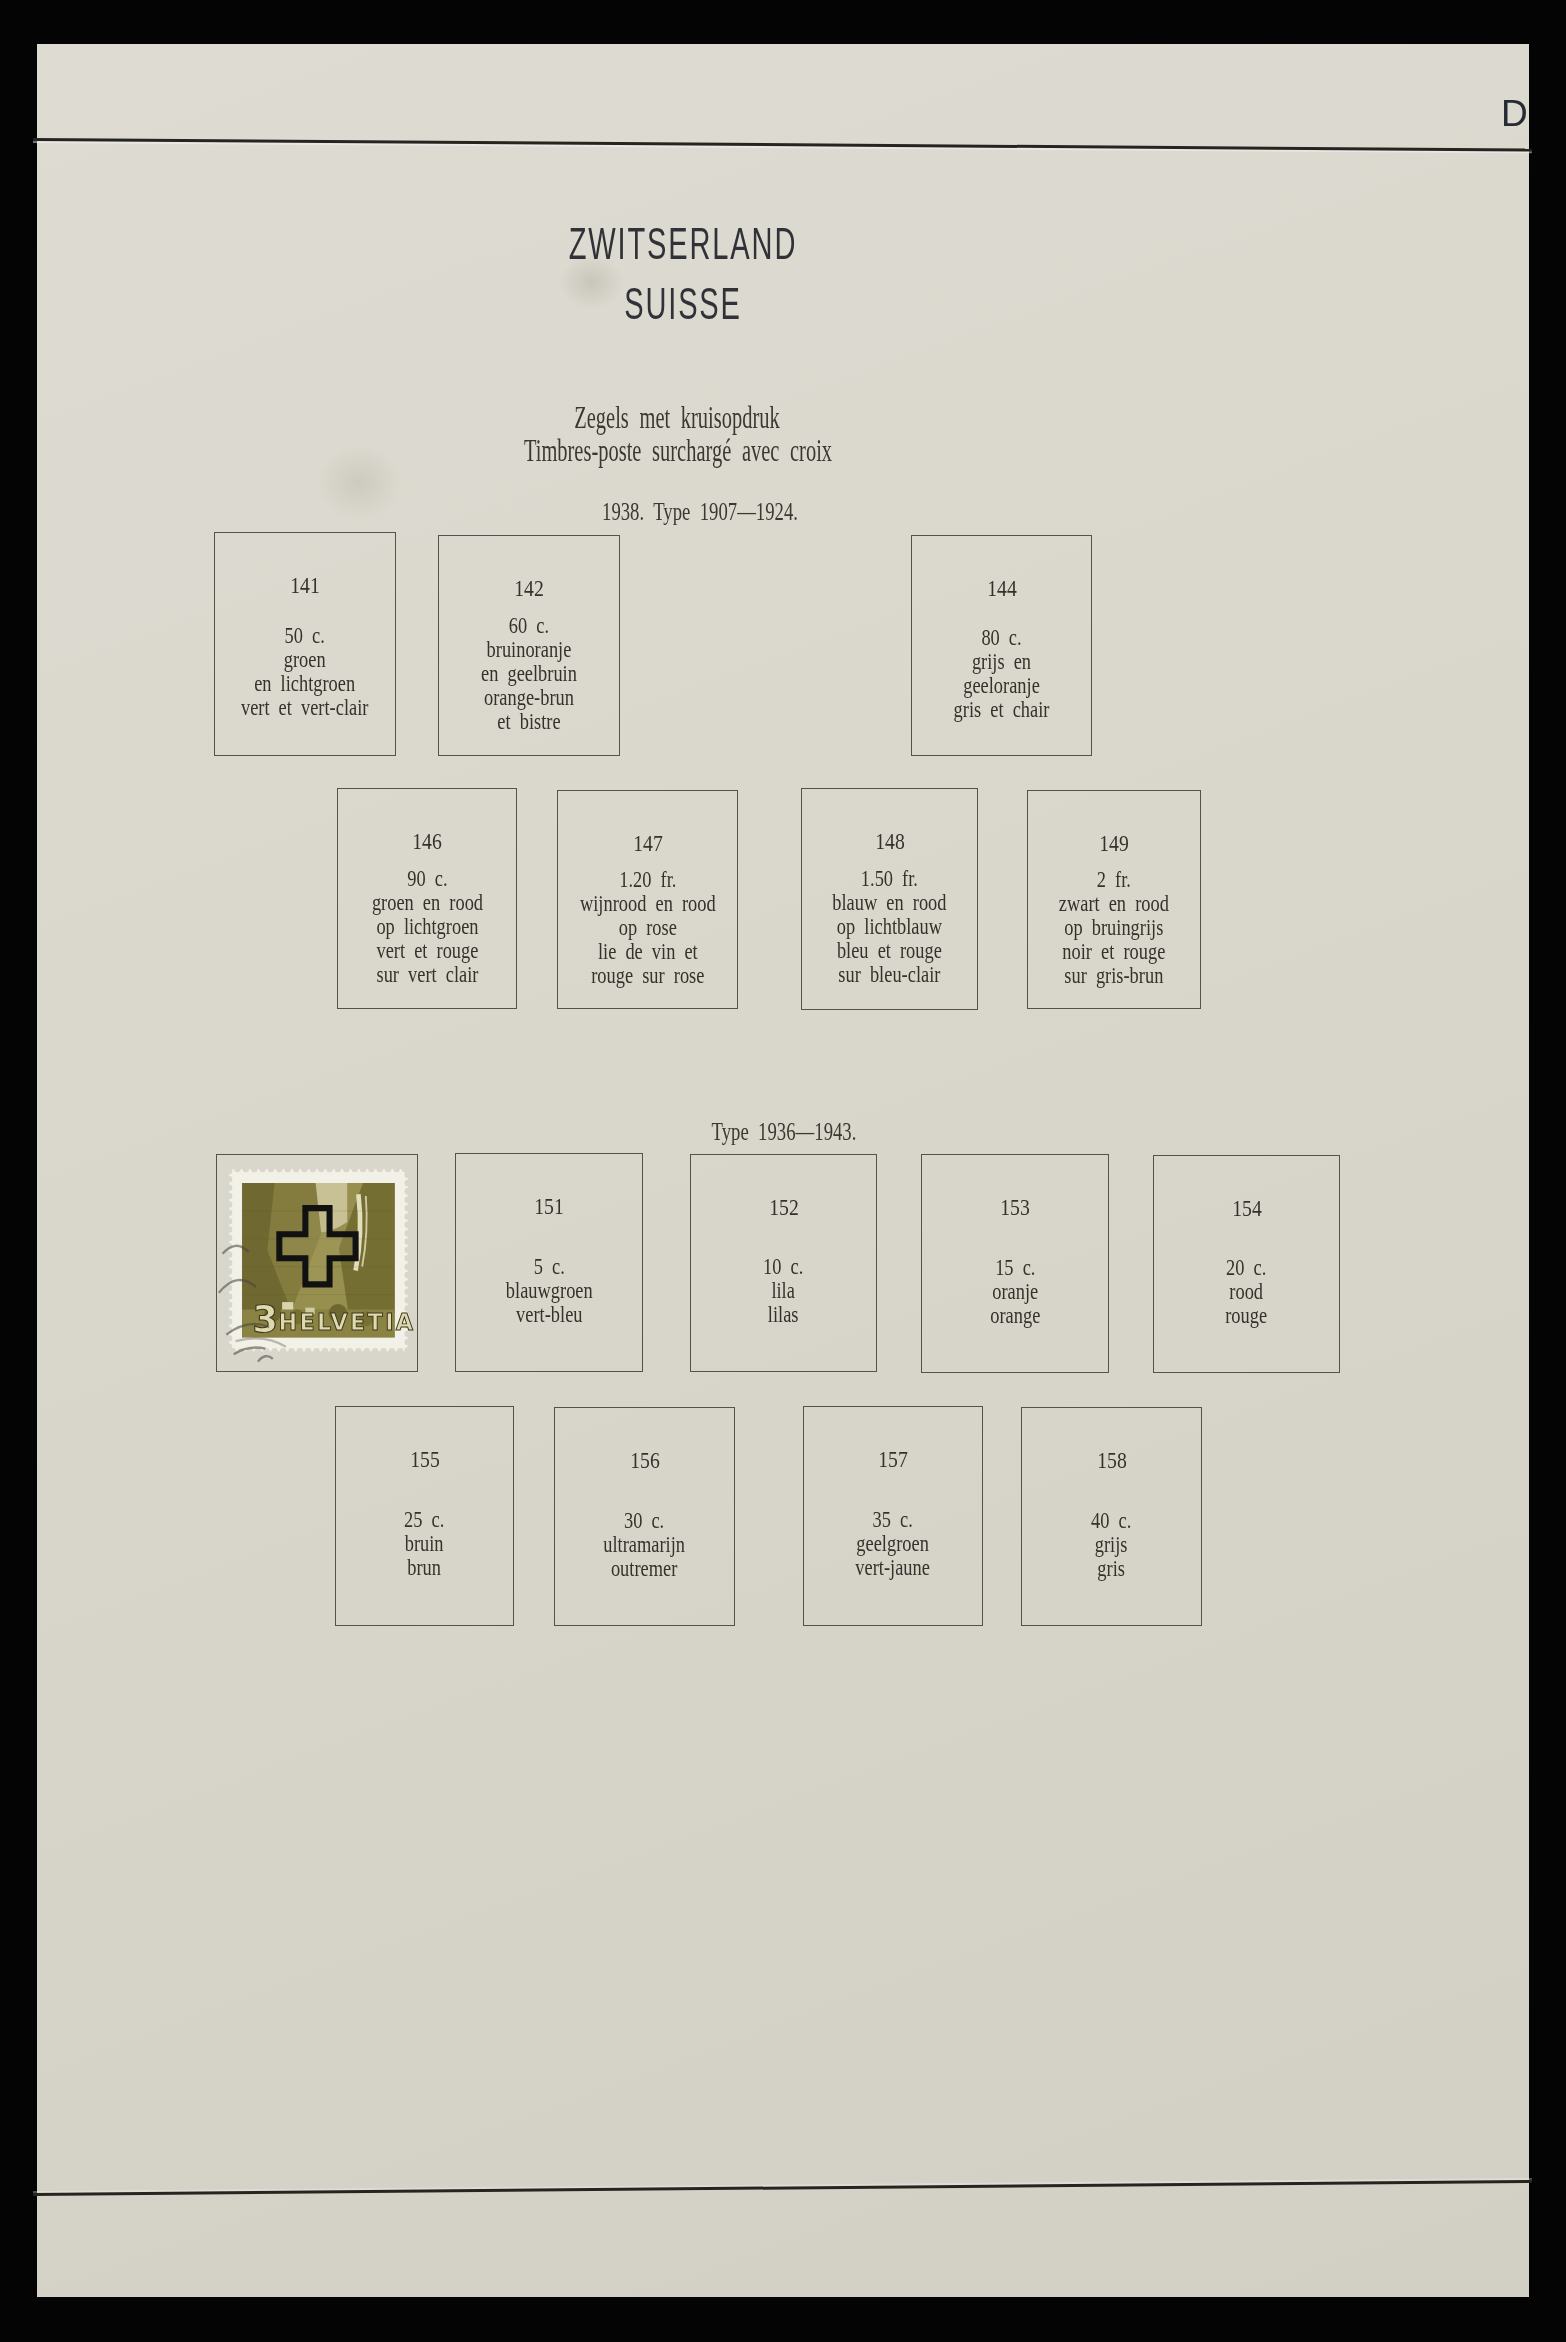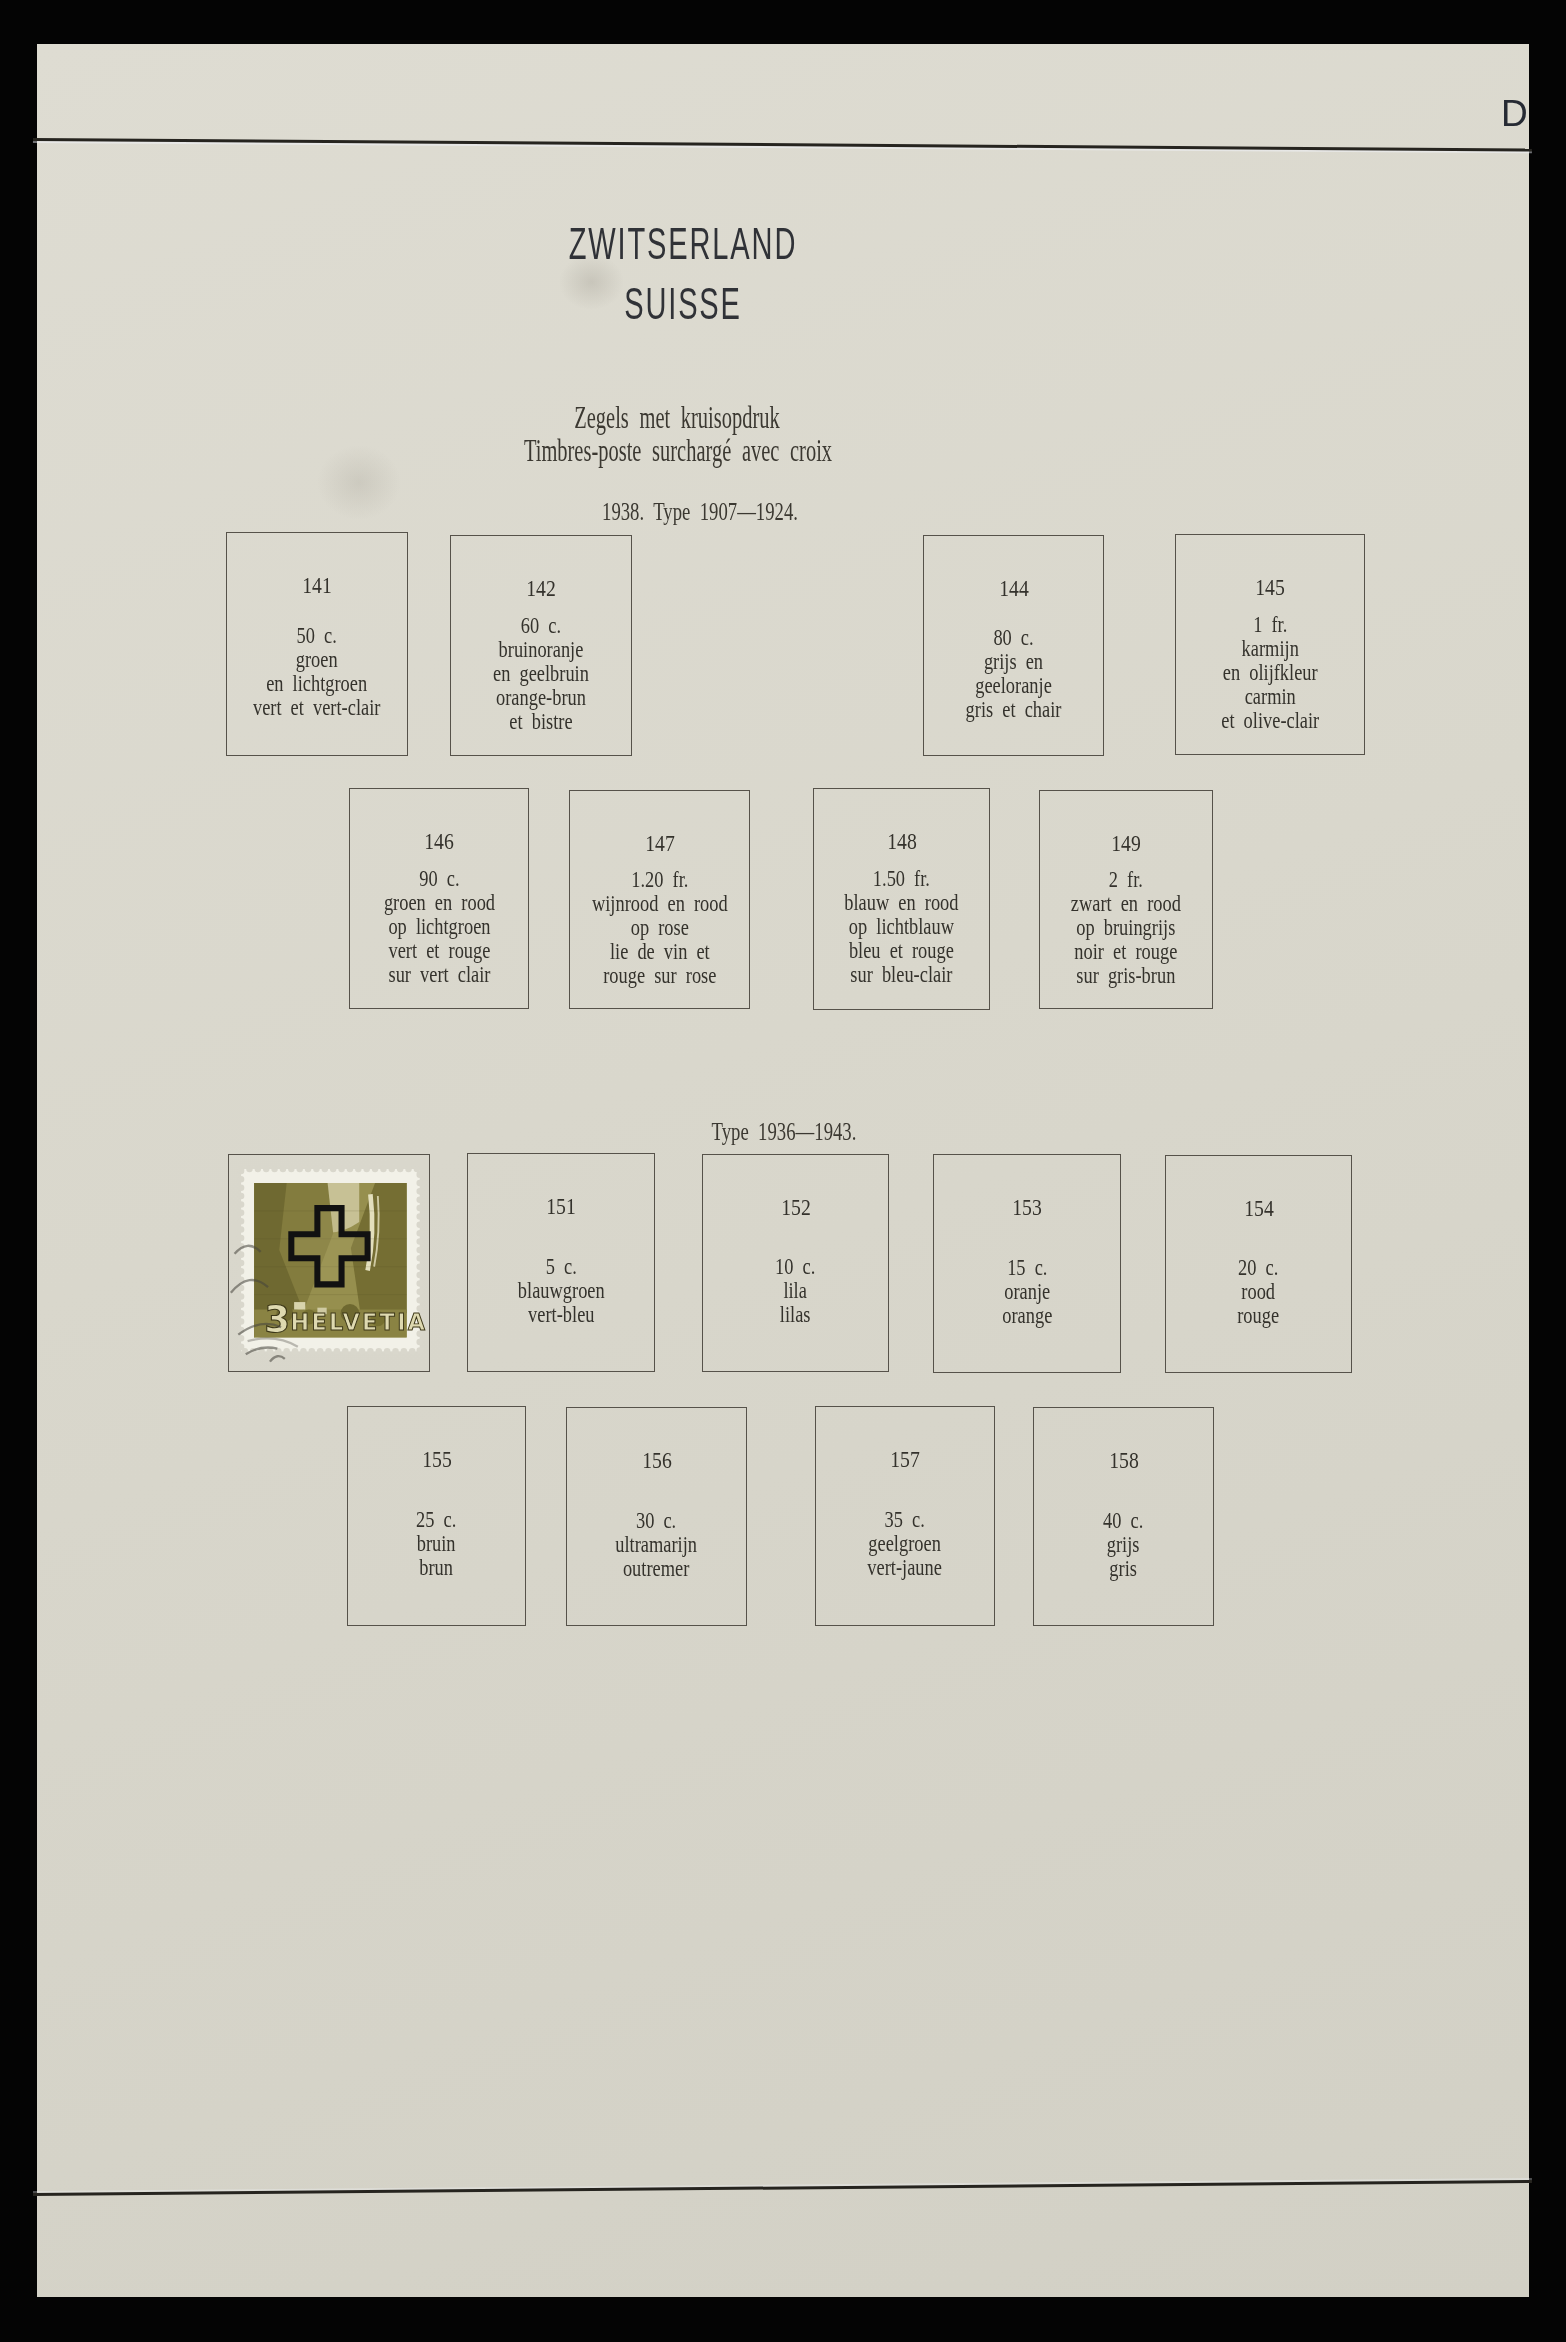--- a/index.html
+++ b/index.html
@@ -17,21 +17,21 @@
   .title{left:646px;top:175px;font-size:44px;}
   .subtitle{left:646px;top:235px;font-size:44px;}
   .sec,.typeh{position:absolute;white-space:nowrap;color:#3b3831;}
   .sec{font-size:31px;transform:translateX(-50%) scaleX(0.66);word-spacing:8.4px;}
   .sec-nl{left:640px;top:356px;}
   .sec-fr{left:641px;top:389px;}
   .typeh{font-size:26px;transform:translateX(-50%) scaleX(0.72);word-spacing:6.5px;}
   .typeh-1{left:663px;top:453px;}
   .typeh-2{left:747px;top:1073px;}
   .slot{position:absolute;border:1.4px solid #56524a;display:flex;flex-direction:column;
-        align-items:center;text-align:center;color:#34322c;margin-left:12px;}
+        align-items:center;text-align:center;color:#34322c;}
   .num{margin-top:39px;font-size:24px;transform:scaleX(0.82);}
   .lines{flex:1;display:flex;flex-direction:column;justify-content:center;transform:scaleX(0.80);
          font-size:23px;line-height:24px;word-spacing:5.6px;padding-bottom:9.3px;}
   .smudge{position:absolute;border-radius:50%;pointer-events:none;}
   .smudge-1{left:522px;top:210px;width:65px;height:56px;
             background:radial-gradient(closest-side,rgba(95,88,76,.16),rgba(95,88,76,0));}
   .smudge-2{left:280px;top:401px;width:84px;height:75px;
             background:radial-gradient(closest-side,rgba(95,88,76,.12),rgba(95,88,76,0));}
   .stamp-slot{padding:0;}
   .stamp-slot svg{display:block;}
@@ -73,30 +73,20 @@
           <div class="line">orange-brun</div>
           <div class="line">et  bistre</div>
         </div>
     </div>
     <div class="slot" style="left:874px;top:491px;width:179px;height:219px">
       <div class="num">144</div>
       <div class="lines">
           <div class="line">80  c.</div>
           <div class="line">grijs en geeloranje</div>
           <div class="line">gris  et  chair</div>
-        </div>
-    </div>
-    <div class="slot" style="left:1126px;top:490px;width:188px;height:219px">
-      <div class="num">145</div>
-      <div class="lines">
-          <div class="line">1  fr.</div>
-          <div class="line">karmijn</div>
-          <div class="line">en  olijfkleur</div>
-          <div class="line">carmin</div>
-          <div class="line">et  olive-clair</div>
         </div>
     </div>
 
     <div class="slot" style="left:300px;top:744px;width:178px;height:219px">
       <div class="num">146</div>
       <div class="lines">
           <div class="line">90  c.</div>
           <div class="line">groen  en  rood</div>
           <div class="line">op  lichtgroen</div>
           <div class="line">vert  et  rouge</div>

